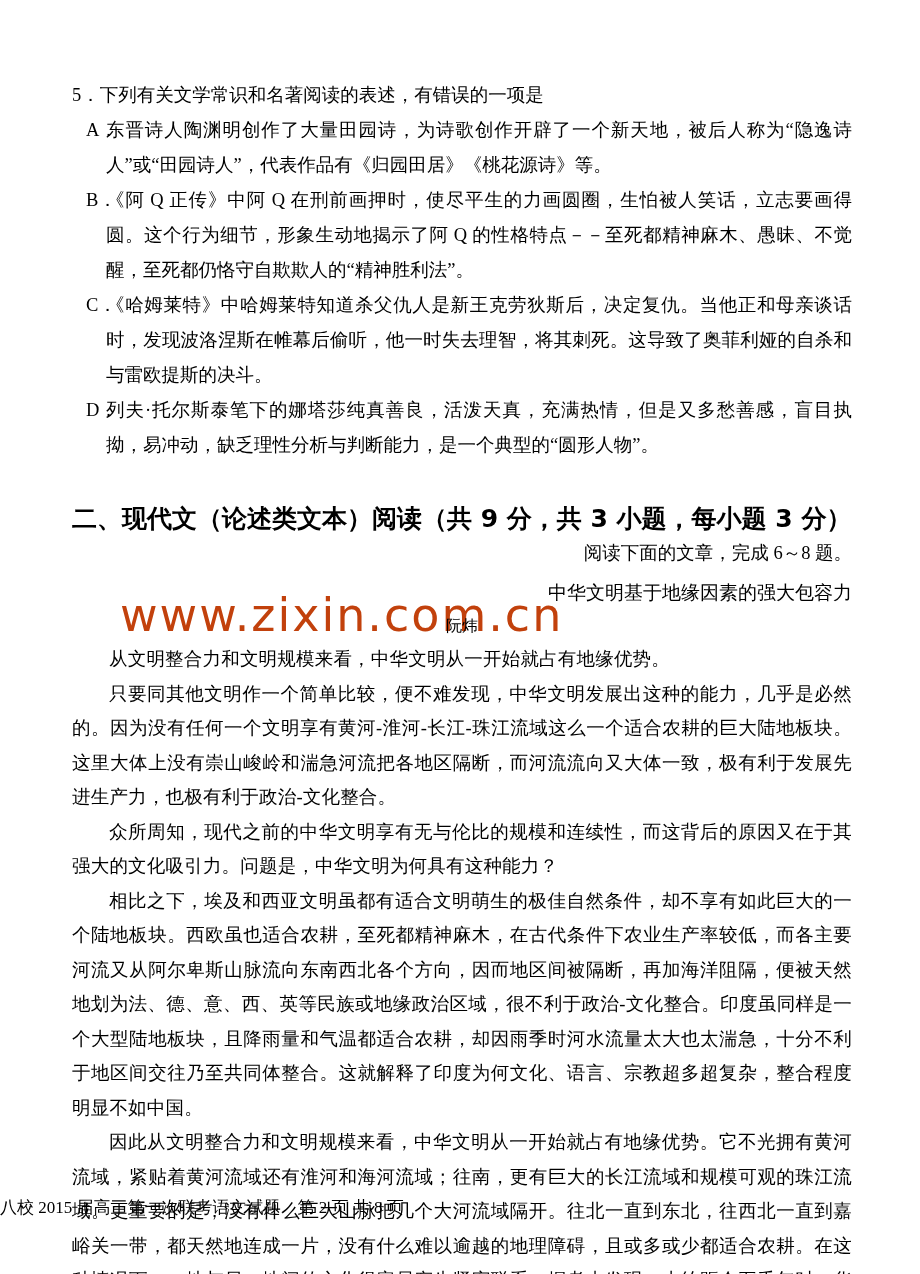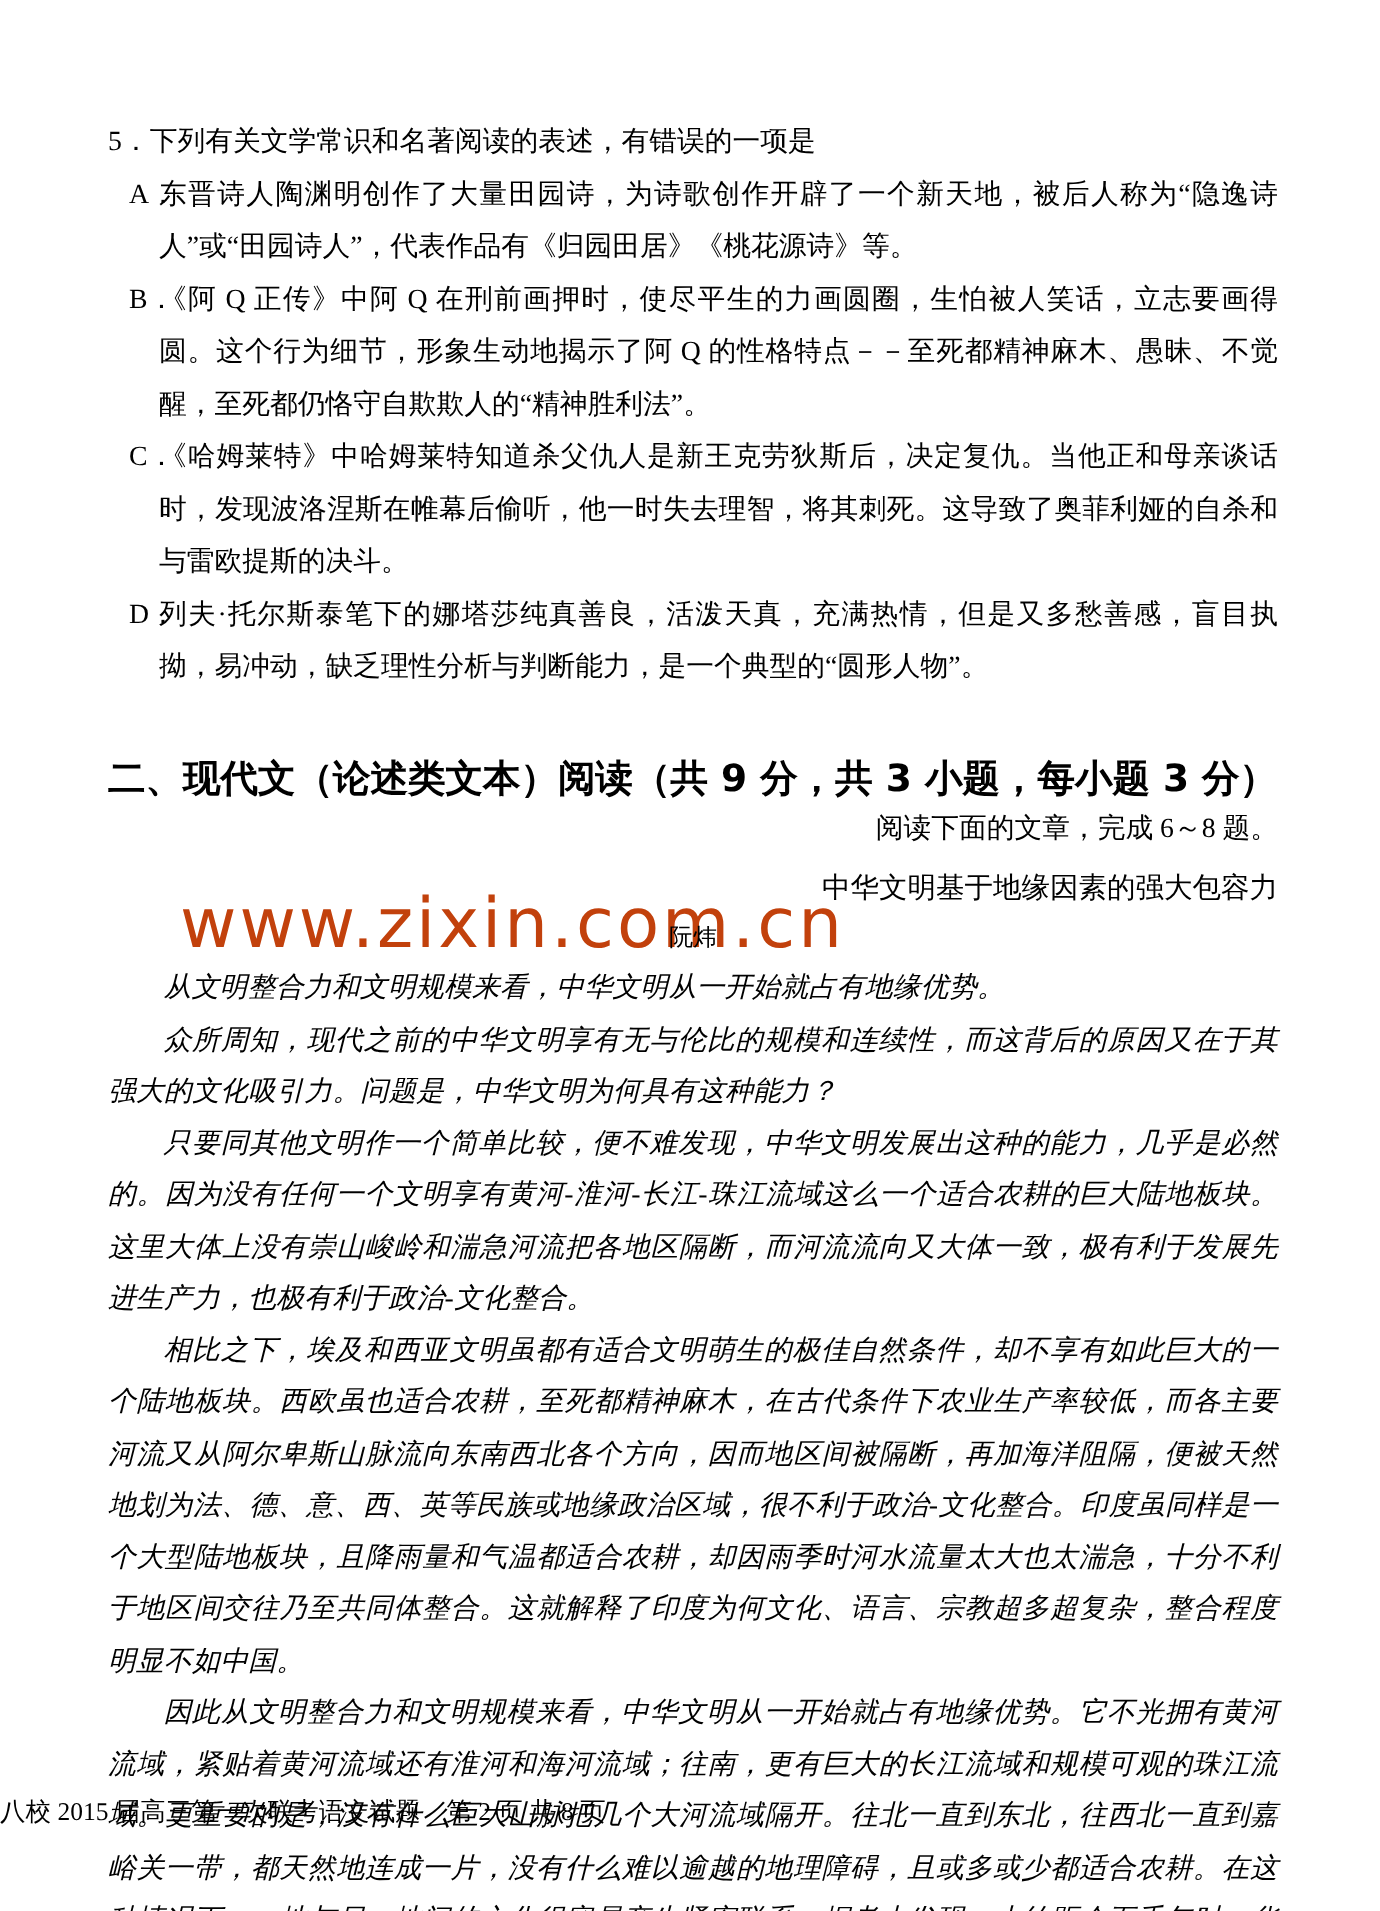--- a/index.html
+++ b/index.html
@@ -119,21 +119,20 @@
 
   
   .body-p {
     font-family: "Liberation Serif", "DejaVu Serif", serif;
     font-size: 18.5px;
     line-height: 34.5px;
     margin: 0;
     text-indent: 37px;
     text-align: justify;
     text-justify: inter-ideograph;
-    font-style: italic;
     letter-spacing: 0.2px;
   }
 
   
   .footer {
     position: absolute;
     left: 0;
     right: 0;
     top: 1196px;
     text-align: left;
@@ -176,22 +175,22 @@
     </div>
 
     <div>
       <p class="section-heading">二、现代文（论述类文本）阅读（共 9 分，共 3 小题，每小题 3 分）</p>
       <p class="section-lead">阅读下面的文章，完成 6～8 题。</p>
 
       <p class="article-title">中华文明基于地缘因素的强大包容力</p>
       <p class="article-author">阮炜</p>
 
       <p class="body-p">从文明整合力和文明规模来看，中华文明从一开始就占有地缘优势。</p>
+      <p class="body-p">只要同其他文明作一个简单比较，便不难发现，中华文明发展出这种的能力，几乎是必然的。因为没有任何一个文明享有黄河-淮河-长江-珠江流域这么一个适合农耕的巨大陆地板块。这里大体上没有崇山峻岭和湍急河流把各地区隔断，而河流流向又大体一致，极有利于发展先进生产力，也极有利于政治-文化整合。</p>
       <p class="body-p">众所周知，现代之前的中华文明享有无与伦比的规模和连续性，而这背后的原因又在于其强大的文化吸引力。问题是，中华文明为何具有这种能力？</p>
-      <p class="body-p">只要同其他文明作一个简单比较，便不难发现，中华文明发展出这种的能力，几乎是必然的。因为没有任何一个文明享有黄河-淮河-长江-珠江流域这么一个适合农耕的巨大陆地板块。这里大体上没有崇山峻岭和湍急河流把各地区隔断，而河流流向又大体一致，极有利于发展先进生产力，也极有利于政治-文化整合。</p>
       <p class="body-p">相比之下，埃及和西亚文明虽都有适合文明萌生的极佳自然条件，却不享有如此巨大的一个陆地板块。西欧虽也适合农耕，至死都精神麻木，在古代条件下农业生产率较低，而各主要河流又从阿尔卑斯山脉流向东南西北各个方向，因而地区间被隔断，再加海洋阻隔，便被天然地划为法、德、意、西、英等民族或地缘政治区域，很不利于政治-文化整合。印度虽同样是一个大型陆地板块，且降雨量和气温都适合农耕，却因雨季时河水流量太大也太湍急，十分不利于地区间交往乃至共同体整合。这就解释了印度为何文化、语言、宗教超多超复杂，整合程度明显不如中国。</p>
       <p class="body-p">因此从文明整合力和文明规模来看，中华文明从一开始就占有地缘优势。它不光拥有黄河流域，紧贴着黄河流域还有淮河和海河流域；往南，更有巨大的长江流域和规模可观的珠江流域。更重要的是，没有什么巨大山脉把几个大河流域隔开。往北一直到东北，往西北一直到嘉峪关一带，都天然地连成一片，没有什么难以逾越的地理障碍，且或多或少都适合农耕。在这种情况下，一地与另一地间的文化很容易产生紧密联系。据考古发现，大约距今五千年时，华夏各地之间的文化同质性便相当高了。</p>
 
     </div>
 
   </div>
 
   <div class="footer">八校 2015 届高三第一次联考语文试题　第 2 页 共 8 页</div>
 
 </div>

